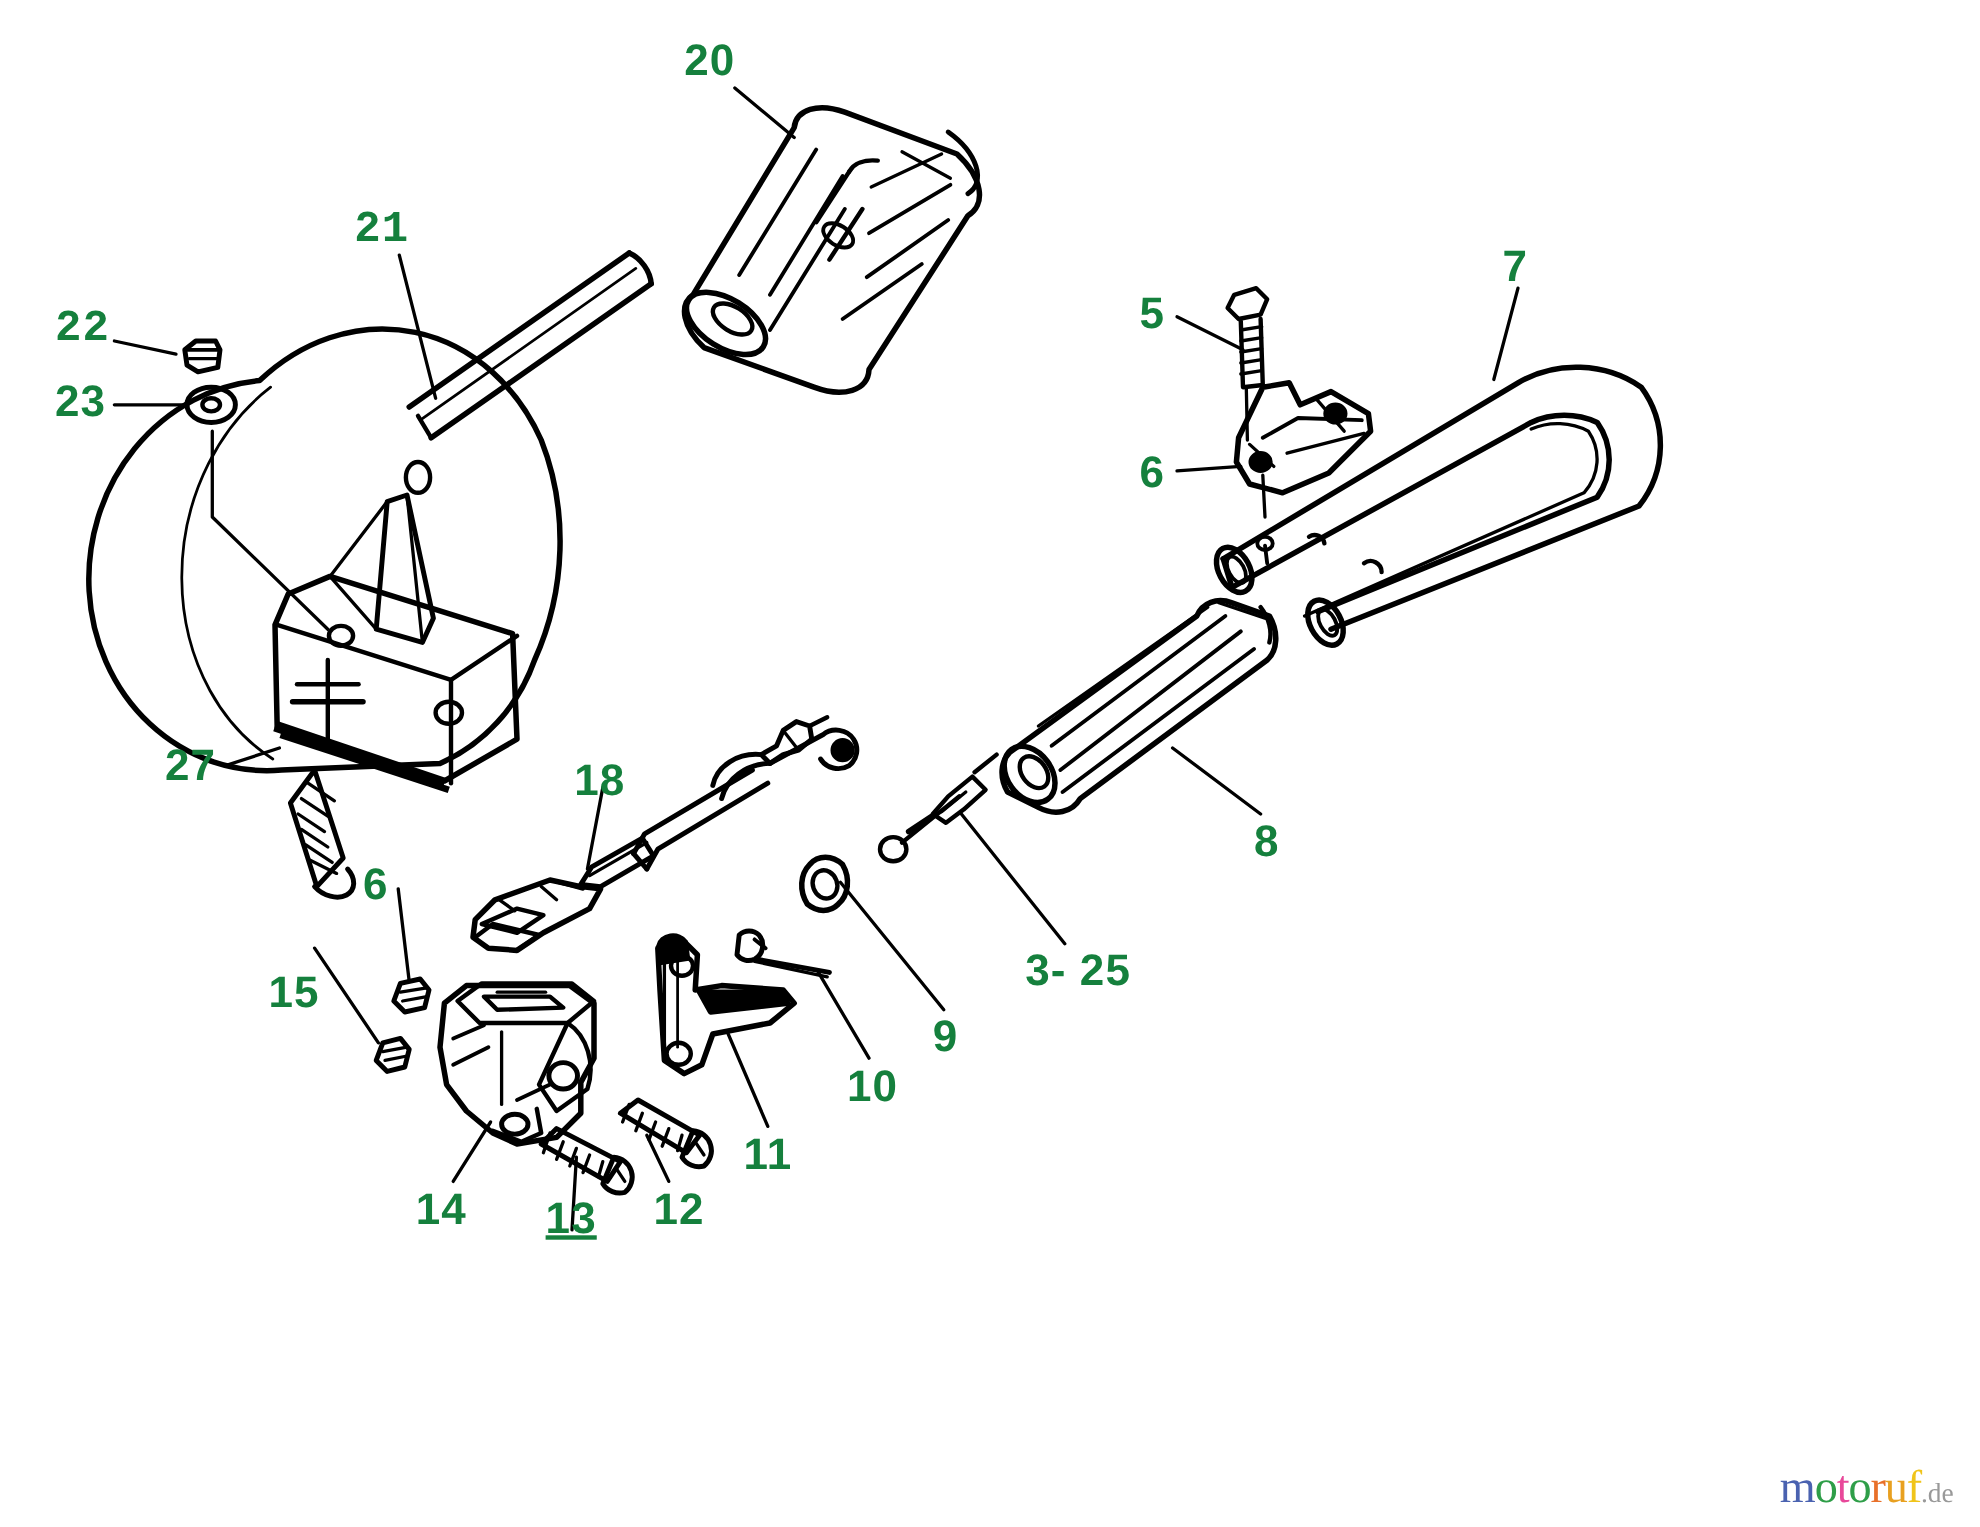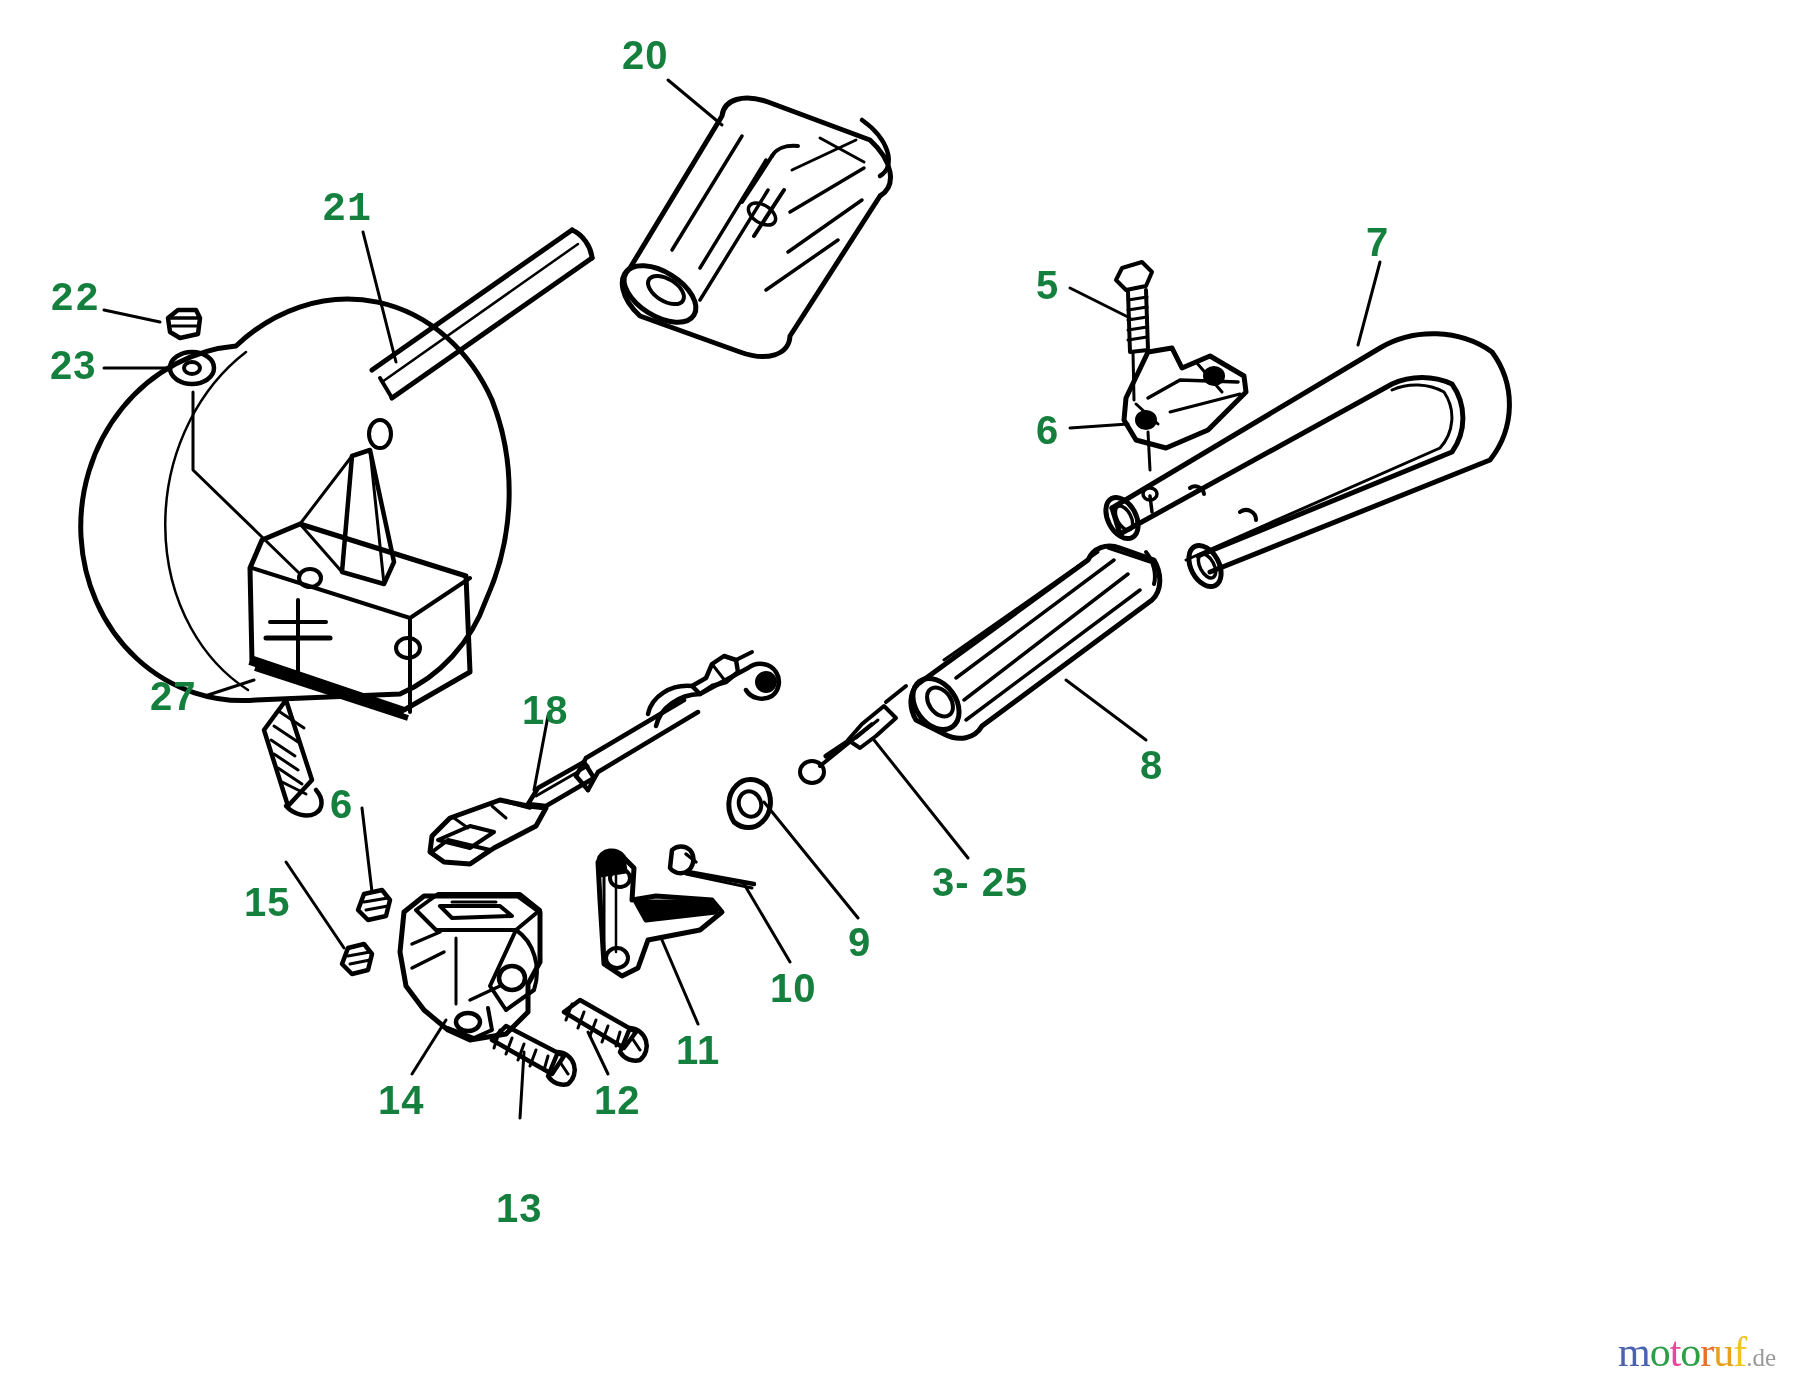--- a/index.html
+++ b/index.html
@@ -361,21 +361,21 @@
   <div class="callout-label" style="left:150px; top:676px;">27</div>
   <div class="callout-label" style="left:1036px;top:265px;">5</div>
   <div class="callout-label" style="left:1036px;top:410px;">6</div>
   <div class="callout-label" style="left:1366px;top:222px;">7</div>
   <div class="callout-label" style="left:1140px;top:745px;">8</div>
   <div class="callout-label" style="left:932px; top:862px;">3- 25</div>
   <div class="callout-label" style="left:848px; top:922px;">9</div>
   <div class="callout-label" style="left:770px; top:968px;">10</div>
   <div class="callout-label" style="left:676px; top:1030px;">11</div>
   <div class="callout-label" style="left:594px; top:1080px;">12</div>
-  <div class="callout-label" style="left:496px; top:1188px;">13</div>
+  <div class="callout-label" style="left:496px; top:1088px;text-decoration:underline;">13</div>
   <div class="callout-label" style="left:378px; top:1080px;">14</div>
   <div class="callout-label" style="left:244px; top:882px;">15</div>
   <div class="callout-label" style="left:330px; top:784px;">6</div>
   <div class="callout-label" style="left:522px; top:690px;">18</div>
 
   <div id="watermark"><span style="color: rgb(74, 98, 176);">m</span><span style="color: rgb(46, 158, 72);">o</span><span style="color: rgb(232, 72, 154);">t</span><span style="color: rgb(46, 158, 72);">o</span><span style="color: rgb(232, 112, 42);">r</span><span style="color: rgb(232, 160, 32);">u</span><span style="color: rgb(240, 196, 26);">f</span><span class="wm-suffix" style="color: rgb(153, 153, 153);">.de</span></div>
 
 </div>
 
 </body></html>

